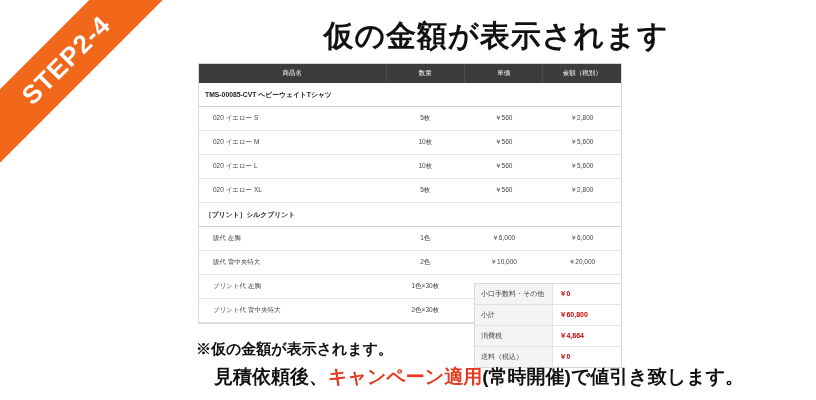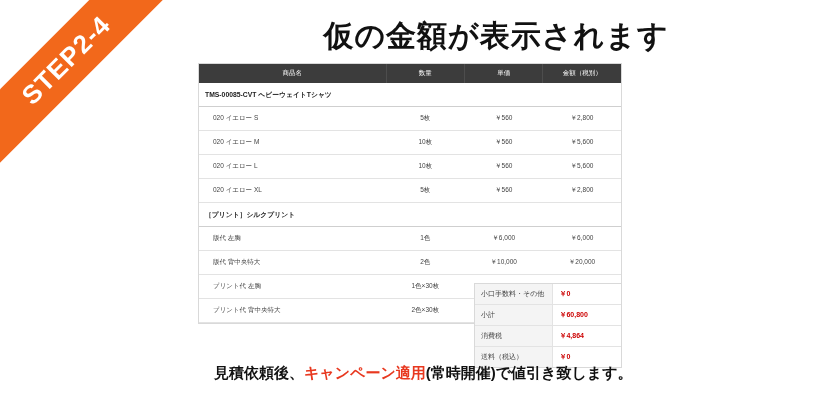--- a/index.html
+++ b/index.html
@@ -155,21 +155,21 @@
     top: 340px;
     font-size: 15px;
     color: #111111;
     font-weight: bold;
     white-space: nowrap;
   }
   .note2 {
     position: absolute;
     left: 214px;
     top: 364px;
-    font-size: 15px;
+    font-size: 19px;
     color: #111111;
     font-weight: bold;
     white-space: nowrap;
   }
   .hl {
     color: #e8381f;
   }
 </style>
 </head>
 <body>
@@ -269,15 +269,16 @@
           <td class="t-value">￥4,864</td>
         </tr>
         <tr>
           <td class="t-label">送料（税込）</td>
           <td class="t-value">￥0</td>
         </tr>
       </tbody>
     </table>
   </div>
 
+  <div class="note1">※仮の金額が表示されます。</div>
   <div class="note2"><span>見積依頼後、</span><span class="hl">キャンペーン適用</span><span>(常時開催)で値引き致します。</span></div>
 
 </div>
 
 </body></html>

